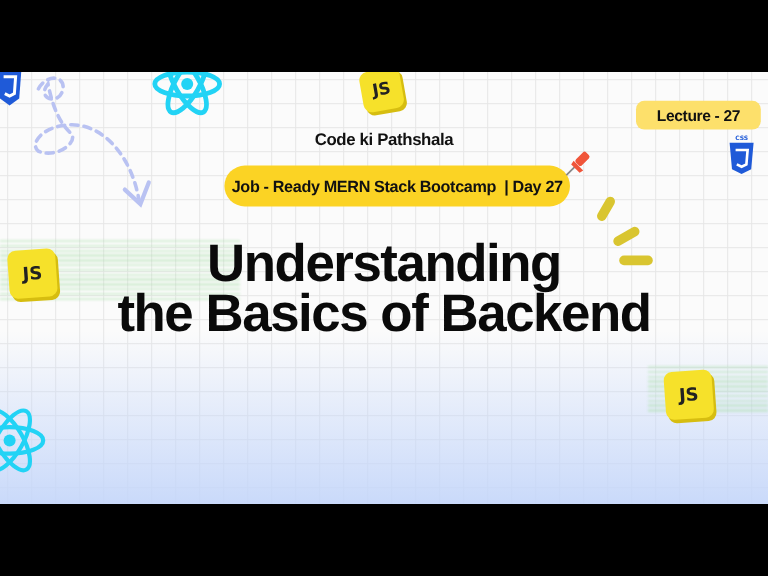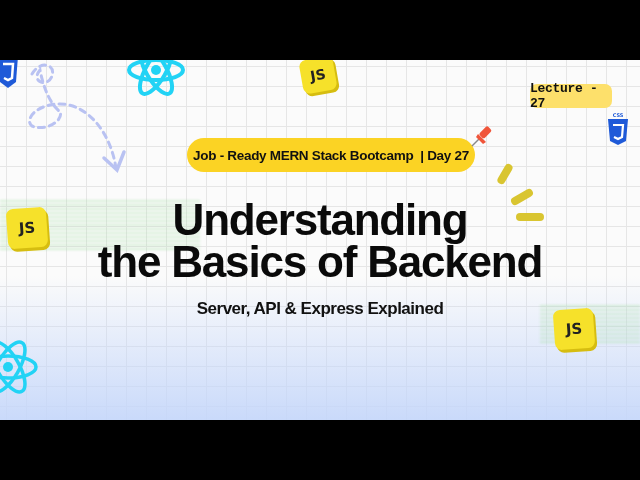--- a/index.html
+++ b/index.html
@@ -10,21 +10,21 @@
       linear-gradient(to bottom, rgba(255,255,255,0) 60%, rgba(196,214,250,0.9) 100%),
       linear-gradient(#e6e6e6 1px, transparent 1px),
       linear-gradient(90deg, #e6e6e6 1px, transparent 1px);
     background-size:100% 100%, 20px 20px, 20px 20px;
     background-position:0 0, 0 6px, 6px 0;}
   .greenband{position:absolute;height:50px;background:repeating-linear-gradient(to bottom, rgba(170,225,170,0.45) 0 2px, rgba(255,255,255,0) 2px 4px);filter:blur(1px);}
   .abs{position:absolute;}
   .js-badge{position:absolute;background:#f6e12a;border-radius:7px;box-shadow:2px 3px 0 #d6bd10;display:flex;align-items:center;justify-content:center;font-weight:bold;color:#222;font-family:"DejaVu Sans",sans-serif;}
   .brand{position:absolute;left:0;width:640px;top:48px;text-align:center;font-size:14px;font-weight:bold;color:#111;letter-spacing:-0.3px;}
   .pill{position:absolute;left:187px;top:78px;width:288px;height:34px;border-radius:17px;background:#fbd324;display:flex;align-items:center;justify-content:center;font-size:13.5px;font-weight:bold;color:#111;letter-spacing:-0.3px;white-space:pre;text-align:center;}
-  .lecture{position:absolute;left:530px;top:24px;width:82px;height:24px;border-radius:7px;background:#fde06b;display:flex;align-items:center;justify-content:center;font-size:13px;font-weight:bold;color:#111;letter-spacing:-0.3px;font-family:Liberation Mono, monospace;}
+  .lecture{position:absolute;left:530px;top:24px;width:104px;height:24px;border-radius:7px;background:#fde06b;display:flex;align-items:center;justify-content:center;font-size:13px;font-weight:bold;color:#111;letter-spacing:-0.3px;}
   .title{position:absolute;left:0;width:640px;text-align:center;font-size:44px;font-weight:bold;color:#0a0a0a;line-height:44px;letter-spacing:-1.2px;}
   .subtitle{position:absolute;left:0;width:640px;top:239px;text-align:center;font-size:17px;font-weight:bold;color:#111;letter-spacing:-0.5px;}
   .ray{position:absolute;background:#d9c530;border-radius:4px;height:8px;}
 </style>
 </head>
 <body>
 
 <div class="canvas">
 
   <div class="greenband" style="left:0;top:140px;width:200px;"></div>
@@ -44,20 +44,21 @@
     <ellipse rx="27" ry="10" fill="none" stroke="#22d3f5" stroke-width="4"></ellipse>
     <ellipse rx="27" ry="10" fill="none" stroke="#22d3f5" stroke-width="4" transform="rotate(60)"></ellipse>
     <ellipse rx="27" ry="10" fill="none" stroke="#22d3f5" stroke-width="4" transform="rotate(-60)"></ellipse>
     <circle r="5" fill="#22d3f5"></circle>
   </svg>
 
   <div class="js-badge" style="left:301px;top:-2px;width:34px;height:34px;font-size:14px;transform:rotate(-10deg);">
       <span>JS</span>
     </div>
 
+  <div class="brand">Code ki Pathshala</div>
 
   <div class="pill">Job - Ready MERN Stack Bootcamp  | Day 27</div>
 
   <svg class="abs" style="left:468px;top:60px" width="30" height="30" viewBox="0 0 30 30">
     <line x1="4" y1="26" x2="12" y2="18" stroke="#888" stroke-width="1.5"></line>
     <path d="M10 14 L18 22 L15 24 L8 17 Z" fill="#f0553a"></path>
     <rect x="14" y="6" width="7" height="12" rx="2" fill="#f0553a" transform="rotate(45 17 12)"></rect>
   </svg>
 
   <div class="lecture">Lecture - 27</div>
@@ -72,21 +73,20 @@
   <div class="ray" style="left:510px;top:133px;width:24px;transform:rotate(-30deg);"></div>
   <div class="ray" style="left:516px;top:153px;width:28px;"></div>
 
   <div class="js-badge" style="left:7px;top:148px;width:40px;height:40px;font-size:15px;transform:rotate(-4deg);">
       <span>JS</span>
     </div>
 
   <div class="title" style="top:180px;">the Basics of Backend</div>
   <div class="title" style="top:138px;">Understanding</div>
 
-  <div class="subtitle">Server, API &amp; Express Explained</div>
 
   <svg class="abs" style="left:-24px;top:275px" width="64" height="64" viewBox="-32 -32 64 64">
     <ellipse rx="28" ry="11" fill="none" stroke="#22d3f5" stroke-width="3.5"></ellipse>
     <ellipse rx="28" ry="11" fill="none" stroke="#22d3f5" stroke-width="3.5" transform="rotate(60)"></ellipse>
     <ellipse rx="28" ry="11" fill="none" stroke="#22d3f5" stroke-width="3.5" transform="rotate(-60)"></ellipse>
     <circle r="5" fill="#22d3f5"></circle>
   </svg>
 
   <div class="js-badge" style="left:554px;top:249px;width:40px;height:40px;font-size:15px;transform:rotate(-4deg);">
       <span>JS</span>

